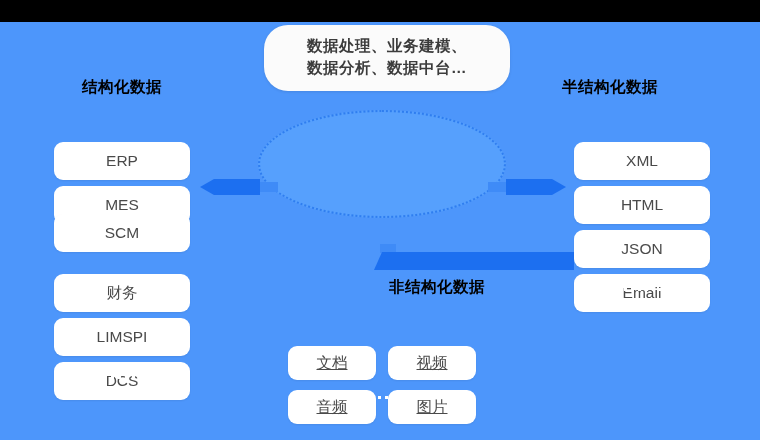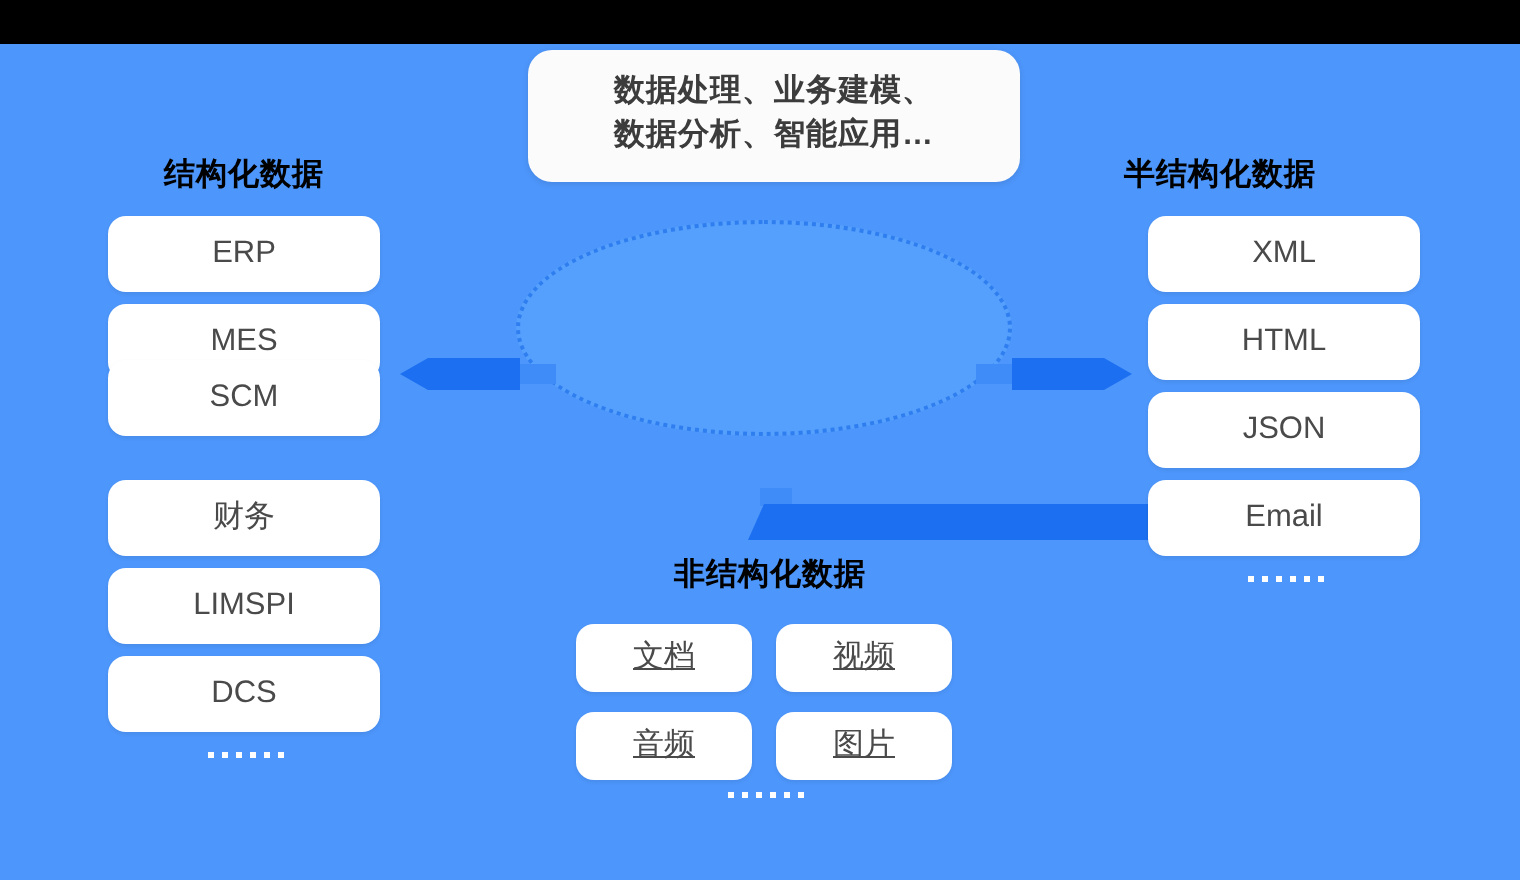--- a/index.html
+++ b/index.html
@@ -57,21 +57,21 @@
   }
 
   
   .callout {
     position: absolute;
     left: 264px;
     top: 3px;
     width: 246px;
     padding: 10px 0 12px 0;
     background: #fbfbfb;
-    border-radius: 12px;
+    border-radius: 24px;
     text-align: center;
     box-shadow: 0 1px 3px rgba(0,0,0,0.10);
   }
   .callout-line {
     color: #3c3c3c;
     font-size: 15.5px;
     font-weight: bold;
     line-height: 22px;
     letter-spacing: 0.5px;
   }
@@ -80,32 +80,33 @@
   .col-title {
     position: absolute;
     color: #000000;
     font-size: 15.5px;
     font-weight: bold;
     letter-spacing: 0.5px;
     text-align: center;
   }
   #title-structured   { left: 32px;  top: 55px;  width: 180px; }
   #title-semi         { left: 520px; top: 55px;  width: 180px; }
-  #title-unstructured { left: 285px; top: 255px; width: 200px; }
+  #title-unstructured { left: 285px; top: 255px; width: 200px; text-align: right; }
 
   
   .pill {
     position: absolute;
     background: #ffffff;
     border-radius: 9px;
     color: #4a4a4a;
     font-size: 15.5px;
     text-align: center;
     box-sizing: border-box;
     box-shadow: 0 1px 2px rgba(0,0,0,0.07);
+    margin-top: 34px;
   }
   .pill-lg { width: 136px; height: 38px; line-height: 38px; }
   .pill-sm { width: 88px;  height: 34px; line-height: 34px; text-decoration: underline; }
 
   .col-left  { left: 54px;  }
   .col-right { left: 574px; }
 
   
   .dots {
     position: absolute;
@@ -163,21 +164,21 @@
       <path d="M78 10 L64 2 L18 2 L18 18 L64 18 Z" fill="#1c6ff0"></path>
     </svg>
 
     <svg class="arrow-down" viewBox="0 0 200 30">
       <rect x="6" y="0" width="16" height="9" fill="#3f8bf7"></rect>
       <path d="M0 26 L8 8 L200 8 L200 26 Z" fill="#1c6ff0"></path>
     </svg>
 
     <div class="callout">
       <div class="callout-line">数据处理、业务建模、</div>
-      <div class="callout-line">数据分析、智能应用…</div>
+      <div class="callout-line">数据分析、数据中台…</div>
     </div>
 
     <div class="col-title" id="title-structured">结构化数据</div>
 
     <div class="pill pill-lg col-left" style="top:86px">ERP</div>
     <div class="pill pill-lg col-left" style="top:130px">MES</div>
     <div class="pill pill-lg col-left" style="top:158px">SCM</div>
     <div class="pill pill-lg col-left" style="top:218px">财务</div>
     <div class="pill pill-lg col-left" style="top:262px">LIMSPI</div>
     <div class="pill pill-lg col-left" style="top:306px">DCS</div>

